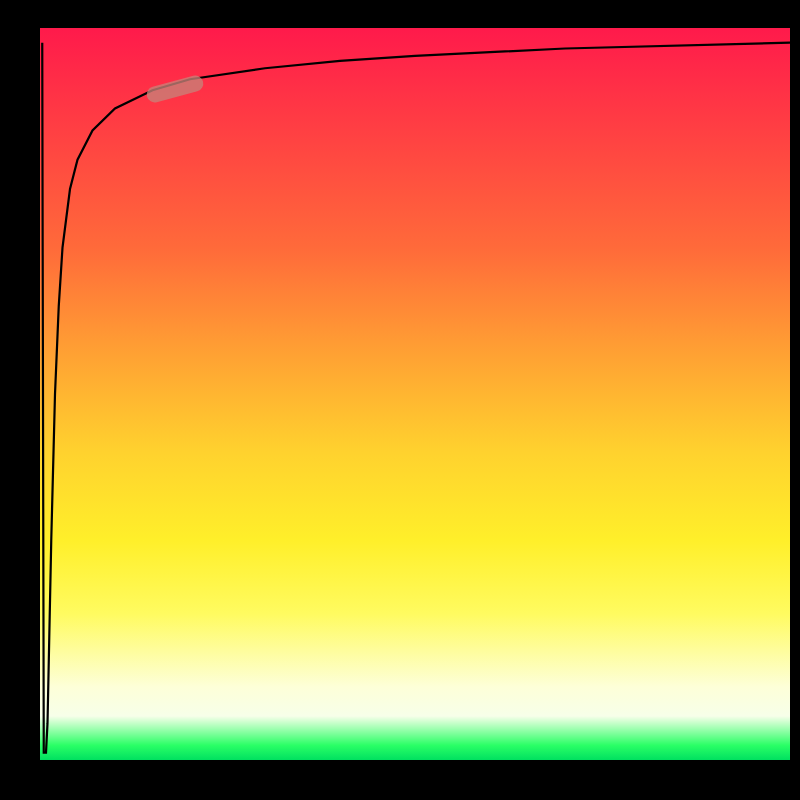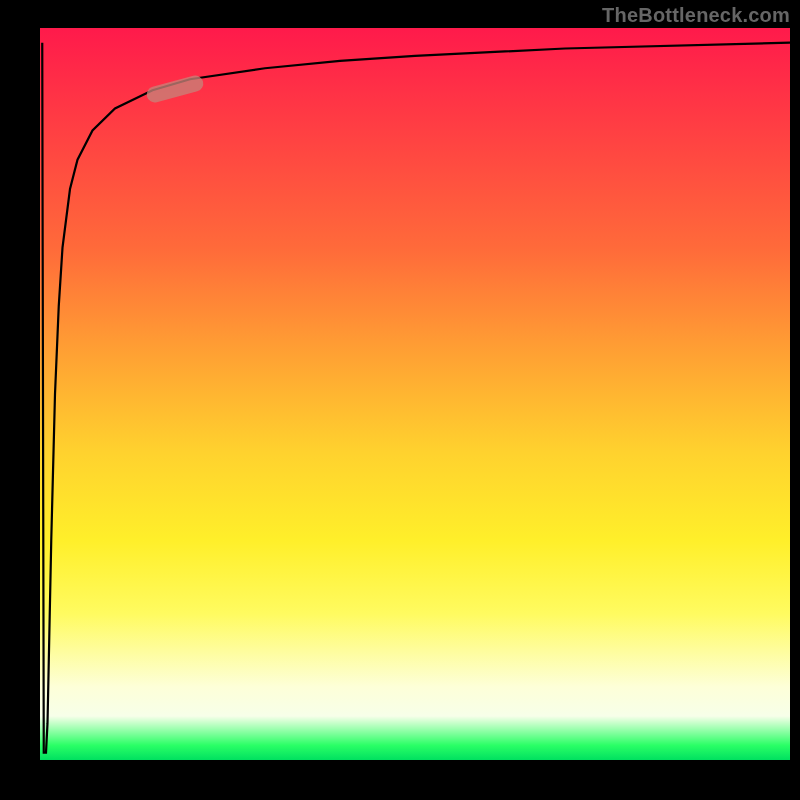--- a/index.html
+++ b/index.html
@@ -89,15 +89,14 @@
   <div class="plot-area">
     <div class="gradient"></div>
 
     <svg class="curve-svg" viewBox="0 0 750 732" preserveAspectRatio="none">
       <path class="curve-path" d="M2.25 14.64 L3.75 724.68 3.75 724.68 L6.00 724.68 L7.50 695.40 L11.25 512.40 L15.00 366.00 L18.75 278.16 L22.50 219.60 L30.00 161.04 L37.50 131.76 L52.50 102.48 L75.00 80.52 L112.50 62.22 L150.00 51.24 L225.00 40.26 L300.00 32.94 L375.00 27.82 L525.00 20.50 L750.00 14.64" id="curvePath"></path>
     </svg>
 
     <div class="highlight-pill" id="highlightPill" style="left: 106px; top: 53.488px; transform: rotate(-15deg);"></div>
   </div>
 
-  <div class="watermark">TheBottleneck.com</div>
 
 </div>
 
 </body></html>

